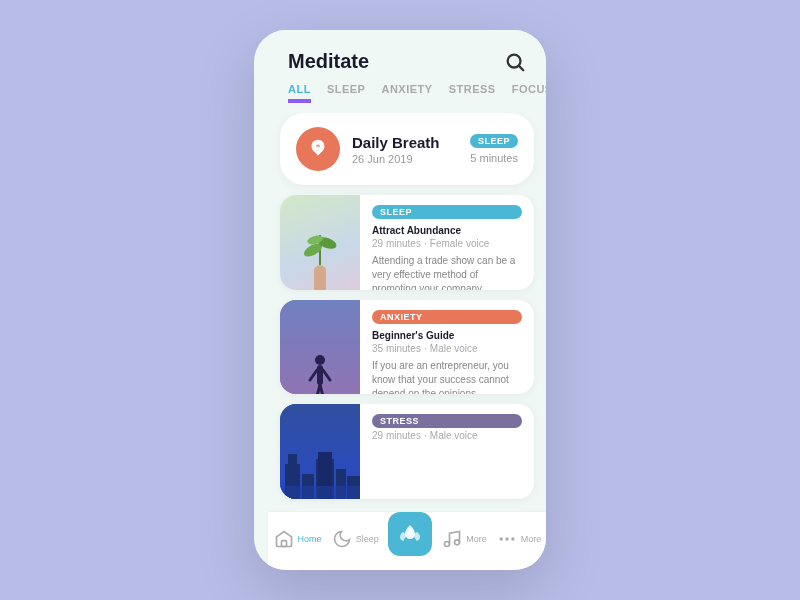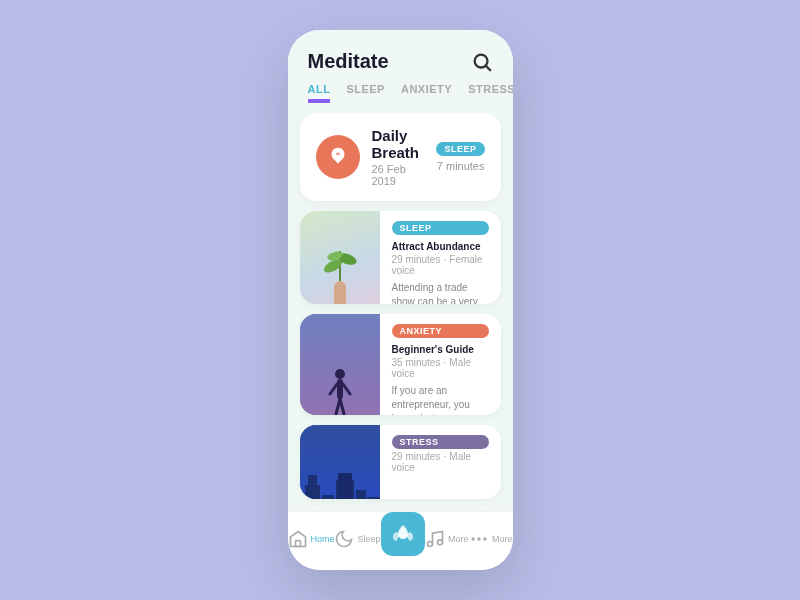--- a/index.html
+++ b/index.html
@@ -7,28 +7,29 @@
       width: 800px;
       height: 600px;
       background: #b8bde8;
       display: flex;
       align-items: center;
       justify-content: center;
       font-family: -apple-system, BlinkMacSystemFont, 'Segoe UI', sans-serif;
       overflow: hidden;
     }
     .phone {
-      width: 225px;
+      width: 292px;
       height: 540px;
       background: #f0f8f5;
       border-radius: 32px;
       display: flex;
       flex-direction: column;
       overflow: hidden;
       box-shadow: 0 20px 60px rgba(0,0,0,0.15);
+      padding-left: 14px;
     }
     .header {
       display: flex;
       align-items: center;
       justify-content: space-between;
       padding: 20px 20px 10px 20px;
       background: #f0f8f5;
     }
     .header-title {
       font-size: 20px;
@@ -64,21 +65,21 @@
       overflow-y: auto;
       padding: 0 12px 12px 12px;
       display: flex;
       flex-direction: column;
       gap: 10px;
     }
     .content::-webkit-scrollbar { display: none; }
     
     .daily-card {
       background: white;
-      border-radius: 16px;
+      border-radius: 24px;
       padding: 14px 16px;
       display: flex;
       align-items: center;
       gap: 12px;
       box-shadow: 0 2px 10px rgba(0,0,0,0.05);
     }
     .daily-icon {
       width: 44px;
       height: 44px;
       background: #e8775a;
@@ -253,25 +254,25 @@
 
     <div class="daily-card">
       <div class="daily-icon">
         <svg viewBox="0 0 24 24" fill="white">
           <path d="M12 2C8 2 5 5 5 9c0 2.5 1 4.5 3 6l4 4 4-4c2-1.5 3-3.5 3-6 0-4-3-7-7-7zm0 9a2 2 0 110-4 2 2 0 010 4z"></path>
           <circle cx="12" cy="10" r="1.5" fill="rgba(255,255,255,0.7)"></circle>
         </svg>
       </div>
       <div class="daily-info">
         <div class="daily-title">Daily Breath</div>
-        <div class="daily-date">26 Feb 2019</div>
+        <div class="daily-date">26 Jun 2019</div>
       </div>
       <div class="daily-meta">
         <span class="badge badge-sleep">SLEEP</span>
-        <span class="daily-duration">7 minutes</span>
+        <span class="daily-duration">5 minutes</span>
       </div>
     </div>
 
     <div class="content-card">
       <div class="card-image img-hand">
         <svg class="hand-svg" width="70" height="90" viewBox="0 0 70 90">
 
           <ellipse cx="35" cy="80" rx="14" ry="8" fill="#c8a890" opacity="0.8"></ellipse>
           <rect x="29" y="40" width="12" height="42" rx="6" fill="#d4a888"></rect>
 

